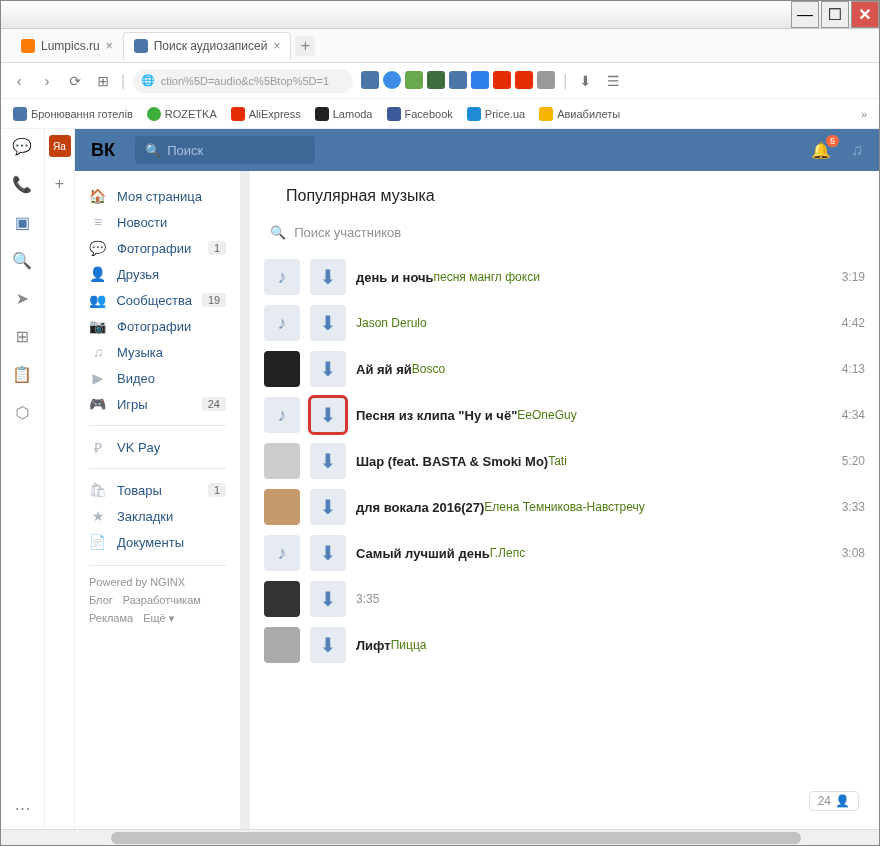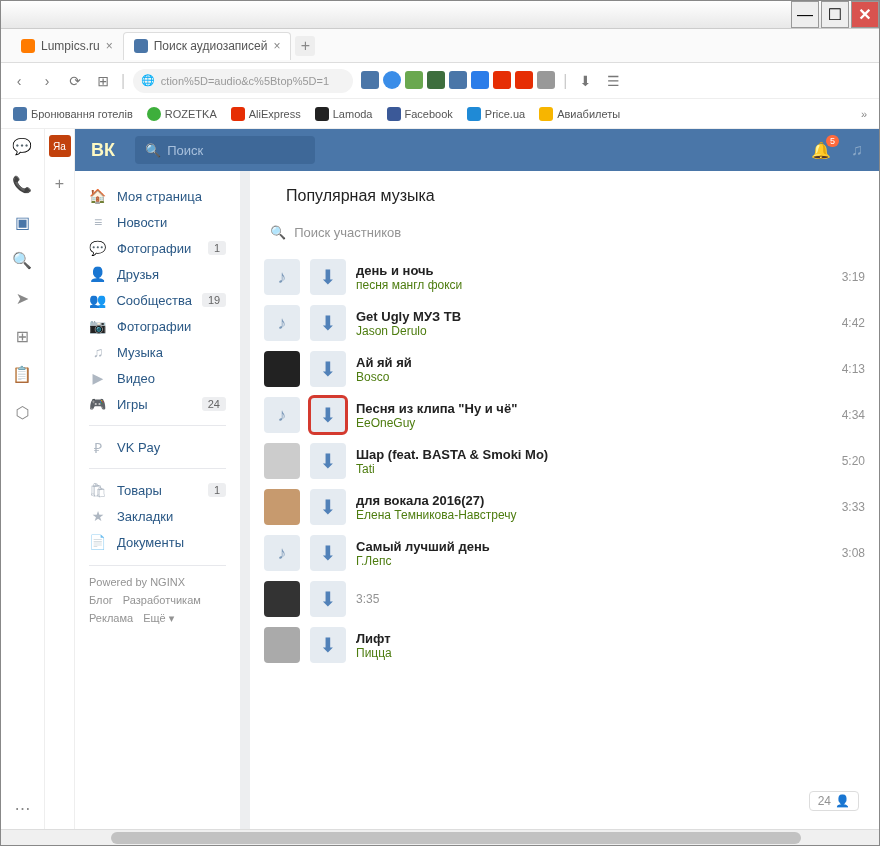--- a/index.html
+++ b/index.html
@@ -22,21 +22,21 @@
 .bookbar{height:30px;display:flex;align-items:center;padding:0 12px;gap:14px;font-size:11px;color:#555;border-bottom:1px solid #eee}
 .bmitem{display:flex;align-items:center;gap:4px;cursor:pointer}
 .bmicon{width:14px;height:14px;border-radius:3px}
 .content{flex:1;display:flex;position:relative;overflow:hidden}
 .leftdock{width:44px;background:#fff;display:flex;flex-direction:column;align-items:center;padding-top:6px;gap:16px;border-right:1px solid #eee}
 .dockicon{width:22px;height:22px;display:flex;align-items:center;justify-content:center;color:#888;cursor:pointer;font-size:16px}
 .dockicon.dots{margin-top:auto;margin-bottom:10px}
 .midbar{width:30px;background:#fff;border-right:1px solid #eee;display:flex;flex-direction:column;align-items:center;padding-top:6px;gap:16px}
 .main{flex:1;display:flex;flex-direction:column;background:#edeef0;overflow:hidden}
 .vkhdr{height:42px;background:#4a76a8;display:flex;align-items:center;padding:0 16px;gap:20px}
-.vklogo{color:#fef9c3;font-weight:bold;font-size:18px}
+.vklogo{color:#000000;font-weight:bold;font-size:18px}
 .vksearch{height:28px;background:#3e6898;border-radius:4px;display:flex;align-items:center;padding:0 10px;color:#a8c0dc;font-size:13px;gap:6px;width:180px}
 .vkicons{margin-left:auto;display:flex;gap:20px;color:#8aa8c7;align-items:center}
 .bell{position:relative;cursor:pointer}
 .badge{position:absolute;top:-6px;right:-8px;background:#ff6a3c;color:#fff;border-radius:8px;font-size:9px;padding:1px 4px}
 .vkbody{flex:1;display:flex;overflow:hidden}
 .vknav{width:165px;background:#fff;padding:12px 0;font-size:13px;color:#2a5885;display:flex;flex-direction:column;gap:2px}
 .navitem{display:flex;align-items:center;padding:4px 14px;gap:10px;cursor:pointer}
 .navicon{width:18px;height:18px;color:#aeb7c2;display:flex;align-items:center;justify-content:center;font-size:14px}
 .navbadge{margin-left:auto;background:#edeef0;color:#656565;border-radius:3px;padding:1px 6px;font-size:11px}
 .navsep{border-top:1px solid #e7e8ec;margin:8px 14px}
@@ -48,21 +48,21 @@
 .list{flex:1;overflow:hidden}
 .row{display:flex;align-items:center;padding:5px 14px;gap:10px}
 .thumb{width:36px;height:36px;border-radius:4px;background:#e5ebf1;display:flex;align-items:center;justify-content:center;color:#7b98b8;font-size:18px;flex-shrink:0}
 .thumb.img1{background:#222}
 .thumb.img2{background:#ccc}
 .thumb.img3{background:#c79a6e}
 .thumb.img4{background:#333}
 .thumb.img5{background:#aaa}
 .dlbtn{width:36px;height:36px;border-radius:4px;background:#e5ebf1;display:flex;align-items:center;justify-content:center;color:#5181b8;cursor:pointer;flex-shrink:0;font-size:20px}
 .dlbtn.hl{outline:3px solid #d43a2f;outline-offset:-1px}
-.info{flex:1;display:flex;flex-direction:column;min-width:0}
+.info{flex:1;display:flex;flex-direction:row;min-width:0}
 .ttl{font-size:13px;font-weight:bold;color:#222;white-space:nowrap;overflow:hidden;text-overflow:ellipsis}
 .art{font-size:12px;color:#4d7c0f}
 .dur{font-size:12px;color:#939393}
 .chip{position:absolute;right:20px;bottom:18px;background:#fff;border:1px solid #ddd;border-radius:4px;padding:2px 8px;font-size:12px;color:#939393;display:flex;align-items:center;gap:4px}
 .scrollh{height:16px;background:#f0f0f0;border-top:1px solid #ddd;position:relative}
 .scrollh .thummb{position:absolute;left:110px;top:2px;height:12px;width:690px;background:#c2c2c2;border-radius:6px}
 </style>
 </head>
 <body>
 
@@ -264,21 +264,20 @@
   <div class="info">
                   <span class="ttl">день и ночь</span>
                   <span class="art">песня мангл фокси</span>
                 </div>
   <span class="dur">3:19</span>
               </div>
               <div class="row">
                 <div class="thumb">♪</div>
   <div class="dlbtn">⬇</div>
   <div class="info">
-                  <span class="ttl">Get Ugly МУЗ ТВ</span>
                   <span class="art">Jason Derulo</span>
                 </div>
   <span class="dur">4:42</span>
               </div>
               <div class="row">
                 <div class="thumb img1"></div>
   <div class="dlbtn">⬇</div>
   <div class="info">
                   <span class="ttl">Ай яй яй</span>
                   <span class="art">Bosco</span>

